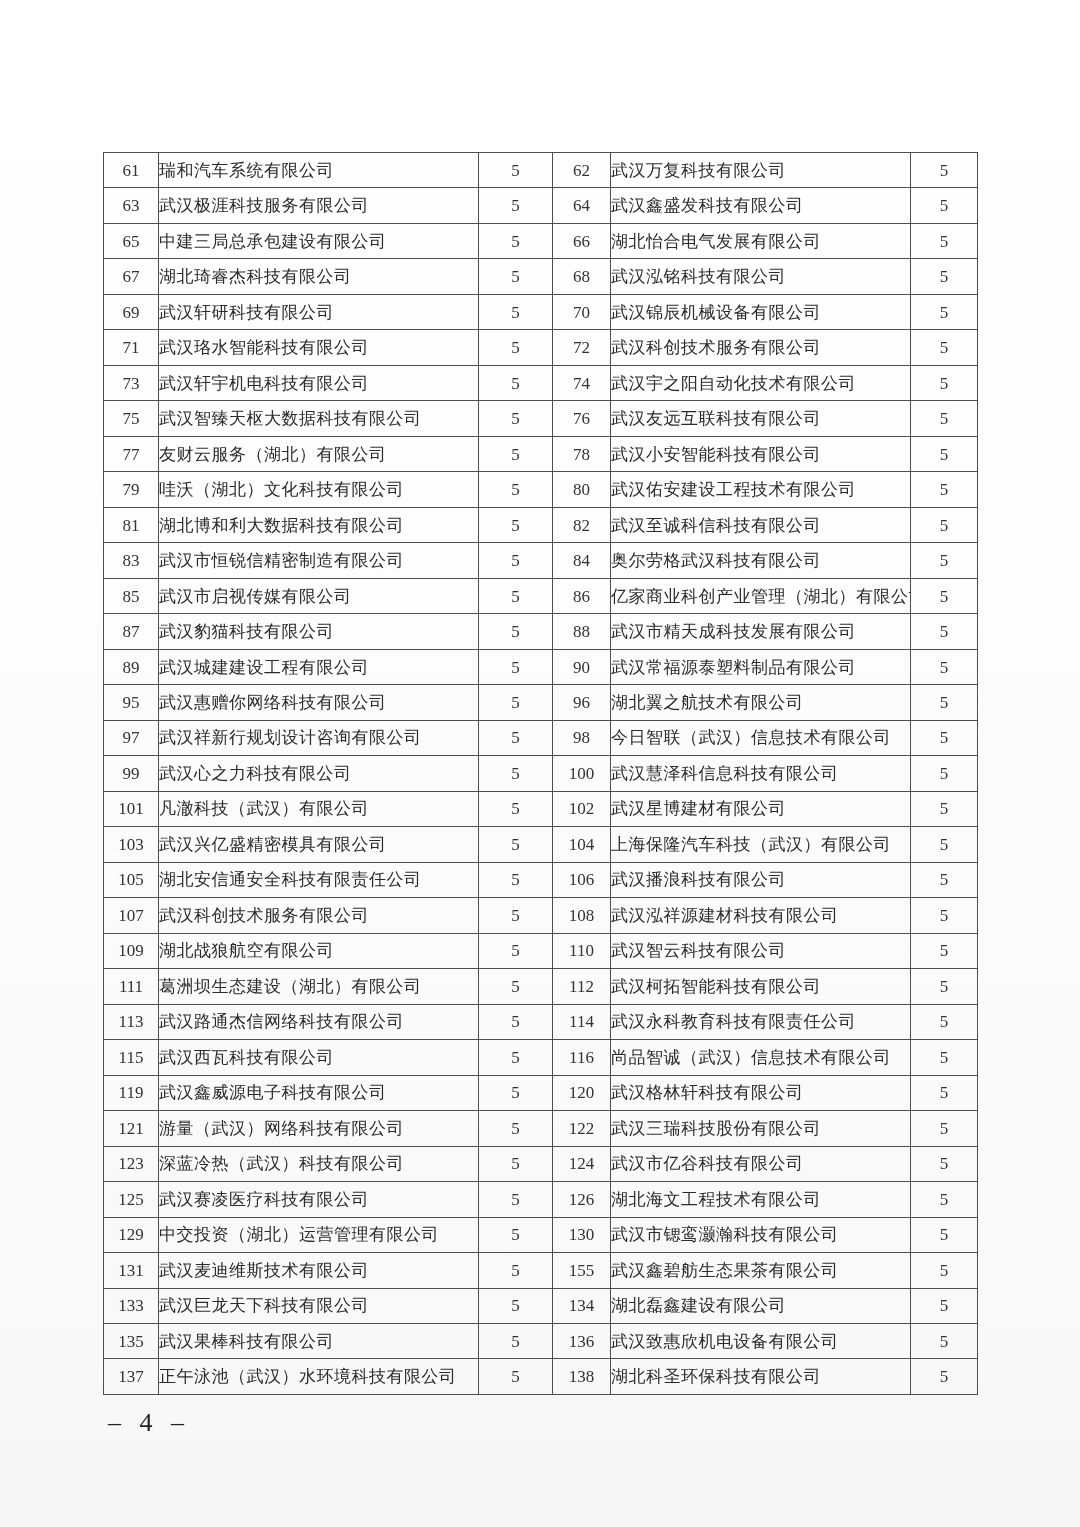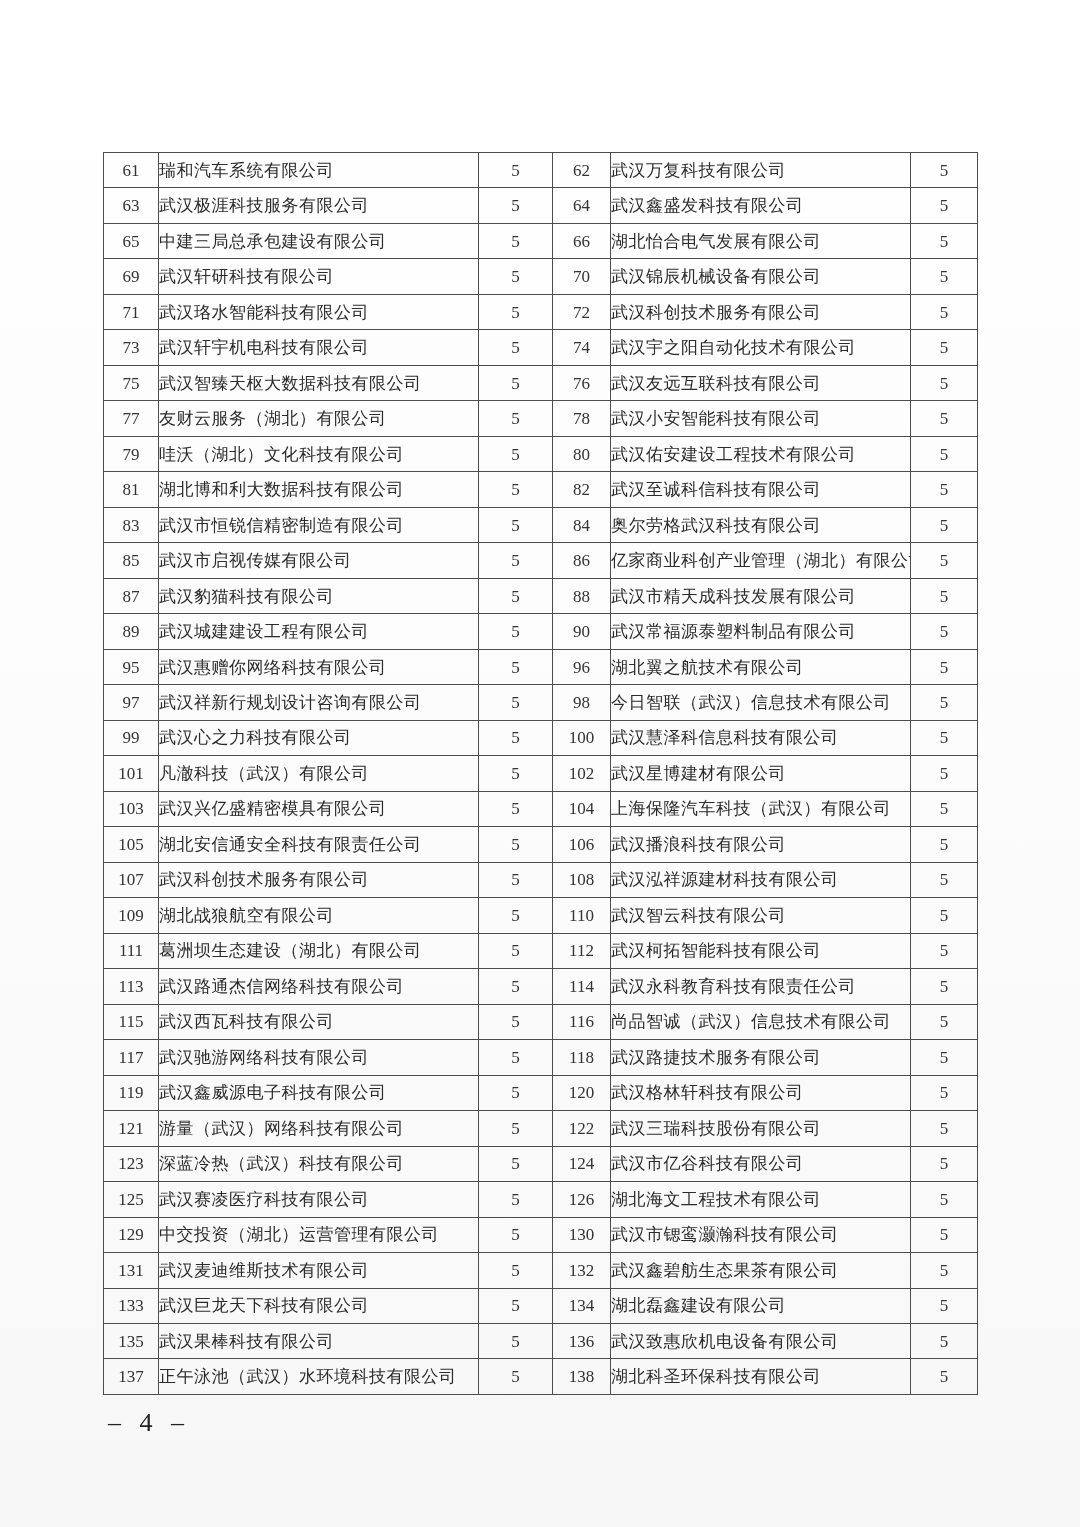--- a/index.html
+++ b/index.html
@@ -91,20 +91,28 @@
 
   <tr>
     <td class="c-num">65</td>
     <td class="c-name">中建三局总承包建设有限公司</td>
     <td class="c-score">5</td>
     <td class="c-num">66</td>
     <td class="c-name">湖北怡合电气发展有限公司</td>
     <td class="c-score">5</td>
   </tr>
 
+  <tr>
+    <td class="c-num">67</td>
+    <td class="c-name">湖北琦睿杰科技有限公司</td>
+    <td class="c-score">5</td>
+    <td class="c-num">68</td>
+    <td class="c-name">武汉泓铭科技有限公司</td>
+    <td class="c-score">5</td>
+  </tr>
 
   <tr>
     <td class="c-num">69</td>
     <td class="c-name">武汉轩研科技有限公司</td>
     <td class="c-score">5</td>
     <td class="c-num">70</td>
     <td class="c-name">武汉锦辰机械设备有限公司</td>
     <td class="c-score">5</td>
   </tr>
 
@@ -292,28 +300,20 @@
 
   <tr>
     <td class="c-num">115</td>
     <td class="c-name">武汉西瓦科技有限公司</td>
     <td class="c-score">5</td>
     <td class="c-num">116</td>
     <td class="c-name">尚品智诚（武汉）信息技术有限公司</td>
     <td class="c-score">5</td>
   </tr>
 
-  <tr>
-    <td class="c-num">117</td>
-    <td class="c-name">武汉驰游网络科技有限公司</td>
-    <td class="c-score">5</td>
-    <td class="c-num">118</td>
-    <td class="c-name">武汉路捷技术服务有限公司</td>
-    <td class="c-score">5</td>
-  </tr>
 
   <tr>
     <td class="c-num">119</td>
     <td class="c-name">武汉鑫威源电子科技有限公司</td>
     <td class="c-score">5</td>
     <td class="c-num">120</td>
     <td class="c-name">武汉格林轩科技有限公司</td>
     <td class="c-score">5</td>
   </tr>
 
@@ -351,21 +351,21 @@
     <td class="c-score">5</td>
     <td class="c-num">130</td>
     <td class="c-name">武汉市锶鸾灏瀚科技有限公司</td>
     <td class="c-score">5</td>
   </tr>
 
   <tr>
     <td class="c-num">131</td>
     <td class="c-name">武汉麦迪维斯技术有限公司</td>
     <td class="c-score">5</td>
-    <td class="c-num">132</td>
+    <td class="c-num">155</td>
     <td class="c-name">武汉鑫碧舫生态果茶有限公司</td>
     <td class="c-score">5</td>
   </tr>
 
   <tr>
     <td class="c-num">133</td>
     <td class="c-name">武汉巨龙天下科技有限公司</td>
     <td class="c-score">5</td>
     <td class="c-num">134</td>
     <td class="c-name">湖北磊鑫建设有限公司</td>

